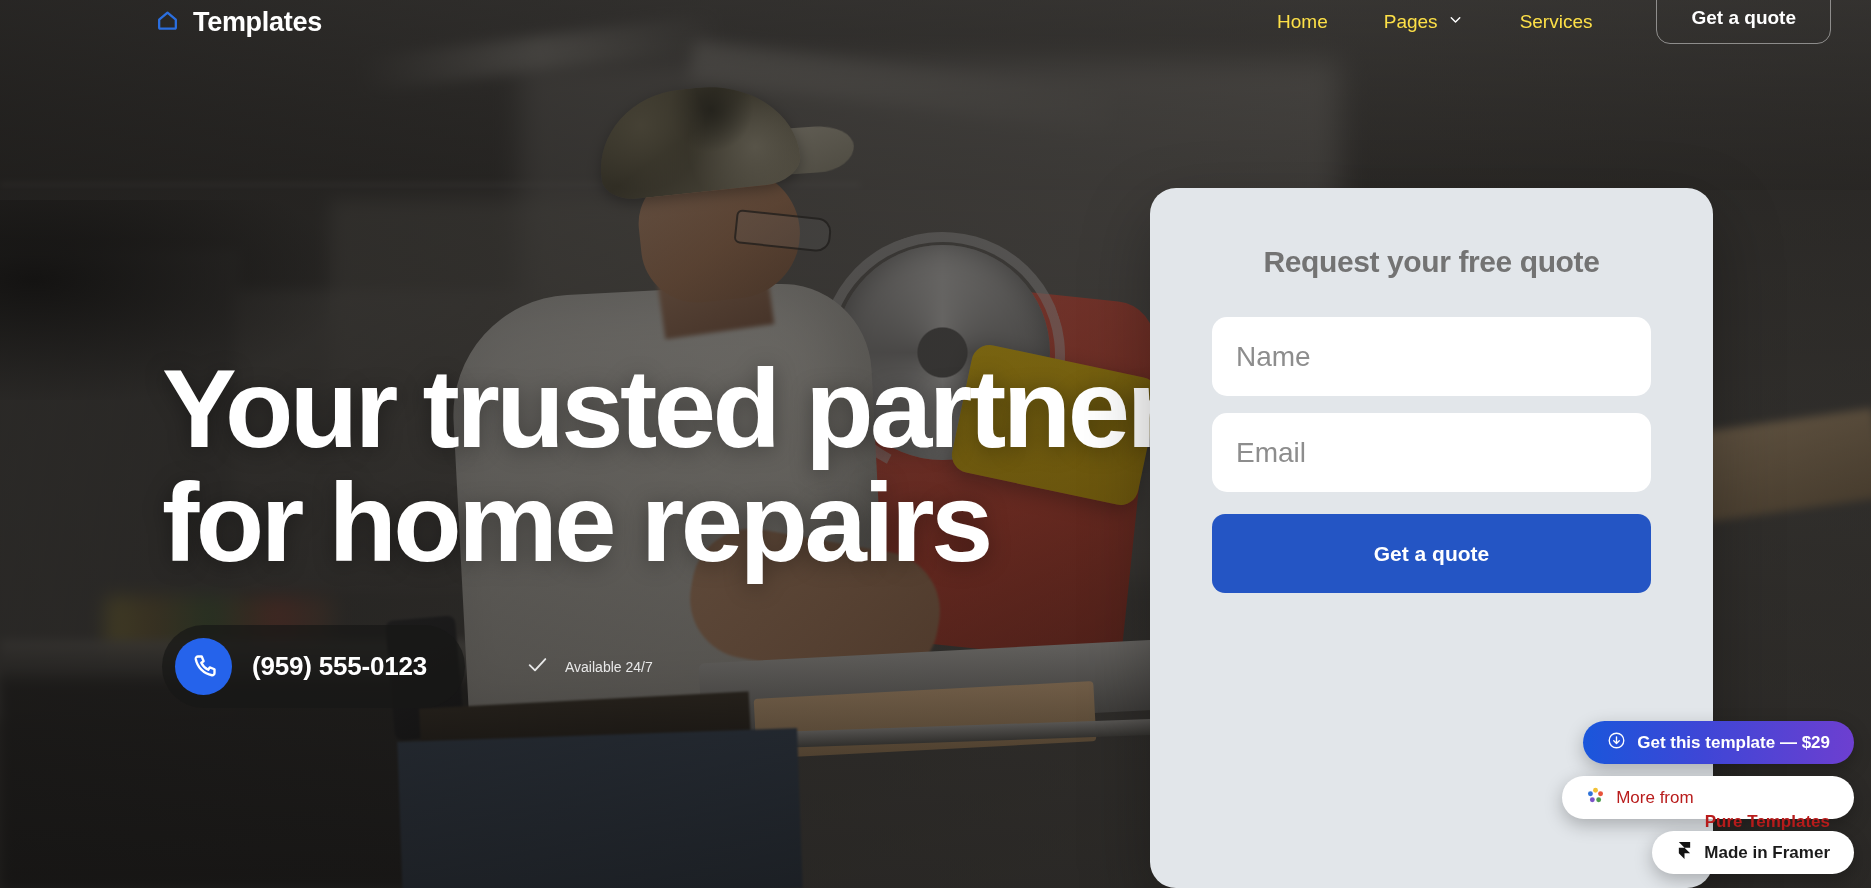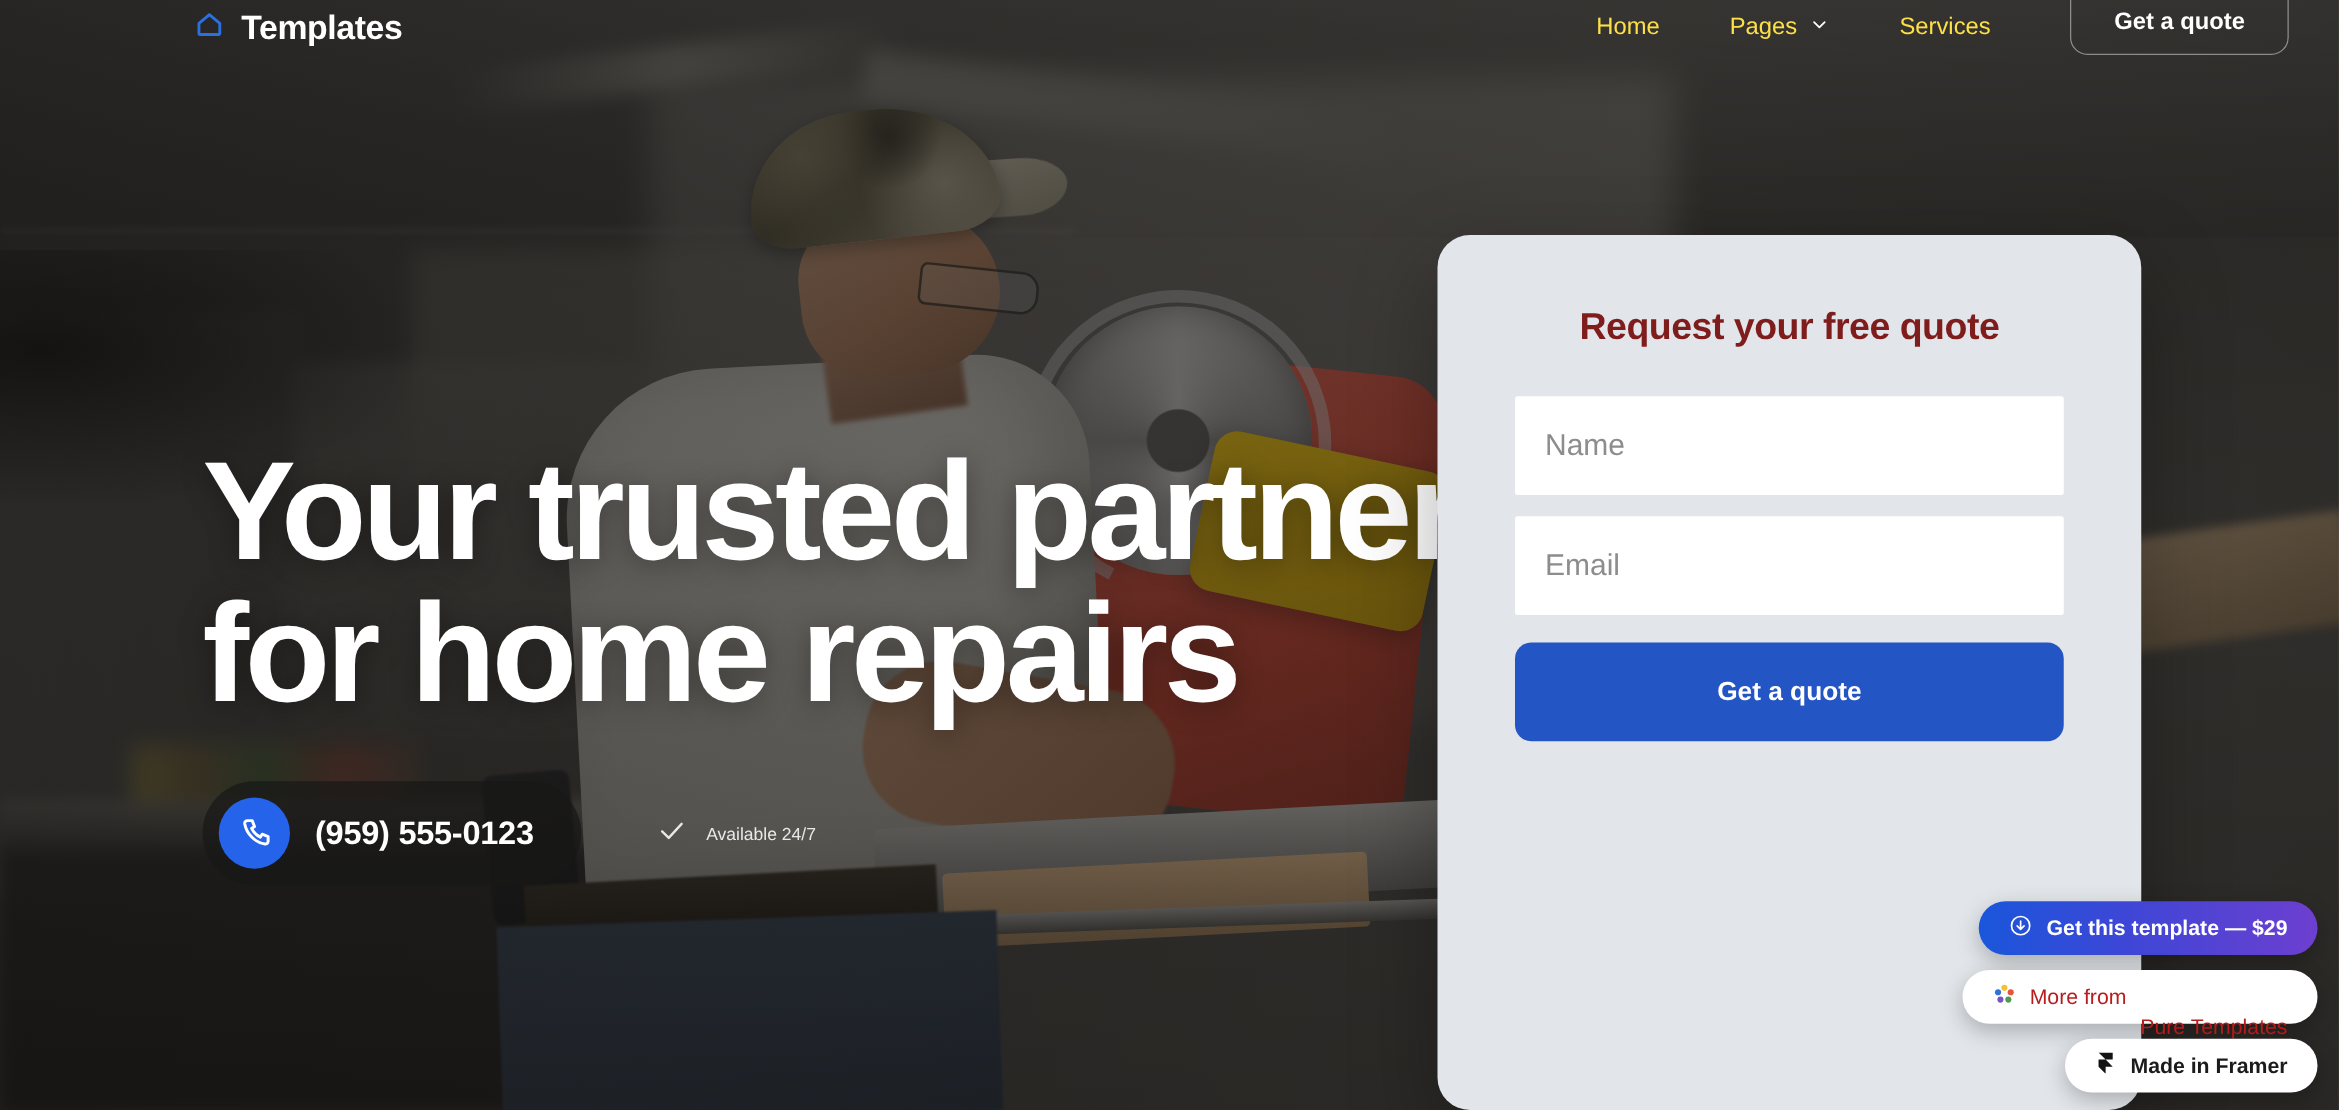--- a/index.html
+++ b/index.html
@@ -246,27 +246,27 @@
   #availability-label { color:#e8e8e8; font-size:14px; }
 
   
   #quote-card {
     position:absolute; left:1150px; top:188px; width:563px; height:700px;
     background:#e2e6ea; border-radius:26px; z-index:25;
     box-shadow:0 26px 70px rgba(0,0,0,.30);
     padding:0 62px;
   }
   #quote-title {
-    text-align:center; color:#7f1d1d; font-size:30px; font-weight:700;
+    text-align:center; color:#737373; font-size:30px; font-weight:700;
     padding-top:57px; letter-spacing:-.4px;
   }
   #quote-form { margin-top:38px; display:flex; flex-direction:column; gap:17px; }
   .field {
-    background:#fff; border:none; border-radius:2px; width:100%;
-    font-family:"Liberation Sans", sans-serif; font-size:24px; color:#5e5e5e;
+    background:#fff; border:none; border-radius:15px; width:100%;
+    font-family:"Liberation Sans", sans-serif; font-size:28px; color:#5e5e5e;
     padding:0 24px; outline:none;
   }
   input.field { height:79px; }
   textarea.field {
     height:177px; padding-top:27px; resize:none; line-height:1.4;
   }
   .field::placeholder { color:#8d8d8d; opacity:1; }
   #quote-submit {
     margin-top:5px; height:79px; width:100%;
     background:#2455c4; border:none; border-radius:13px;
@@ -283,21 +283,21 @@
     display:flex; align-items:center; gap:11px; border-radius:28px;
     padding:0 24px; height:43px; white-space:nowrap; cursor:pointer;
     box-shadow:0 6px 18px rgba(0,0,0,.25);
     font-size:17px; font-weight:700;
   }
   #badge-template {
     background:linear-gradient(90deg,#1a56db 0%,#3f46d6 45%,#6d3fd0 100%);
     color:#fff;
   }
   #badge-more { background:#fff; color:#b91c1c; font-weight:400; }
-  #badge-more b { font-weight:400;margin-top:48px; }
+  #badge-more b { font-weight:700;margin-top:48px; }
   #badge-framer { background:#fff; color:#1b1b1b; }
 </style>
 </head>
 <body>
 
 <div id="hero-bg">
   <div class="bg-ceiling"></div>
   <div class="bg-fanblade"></div>
   <div class="bg-fanblade2"></div>
   <div class="bg-ceilingline"></div>

